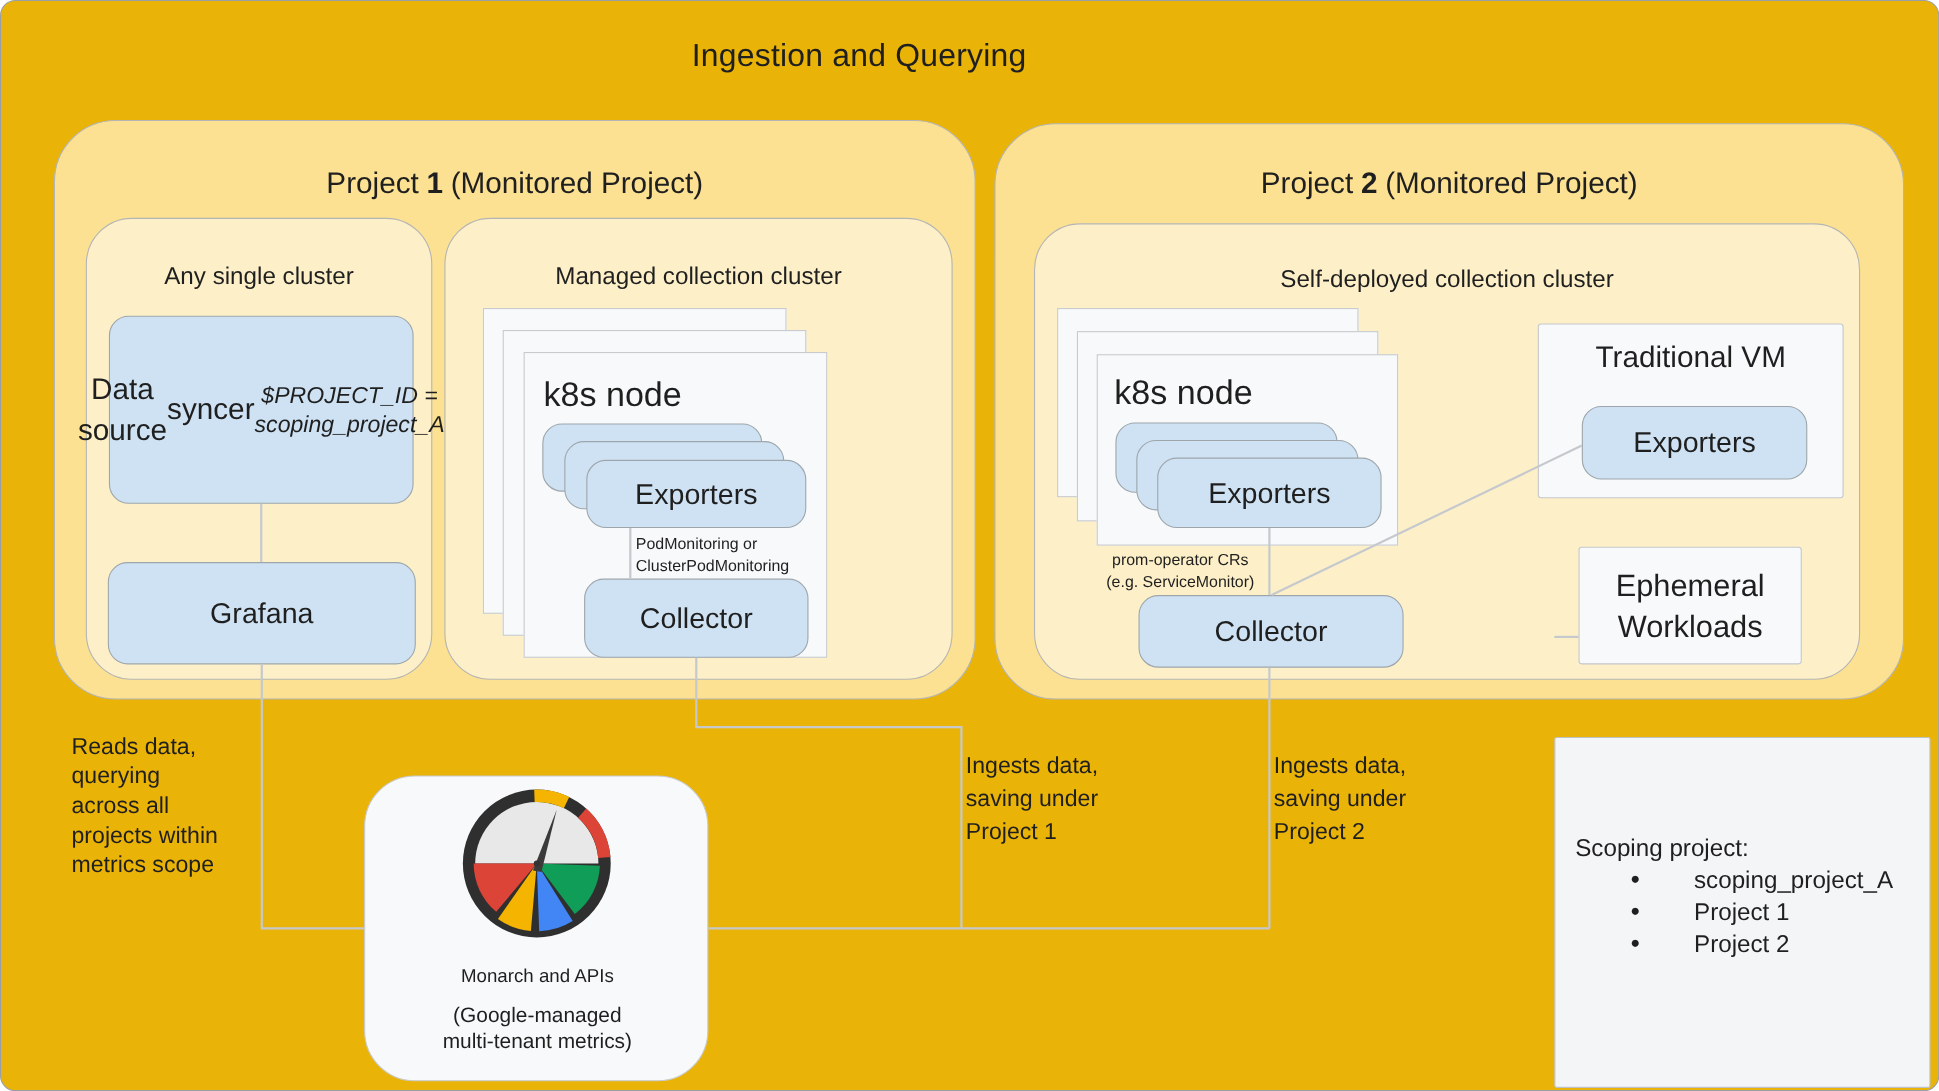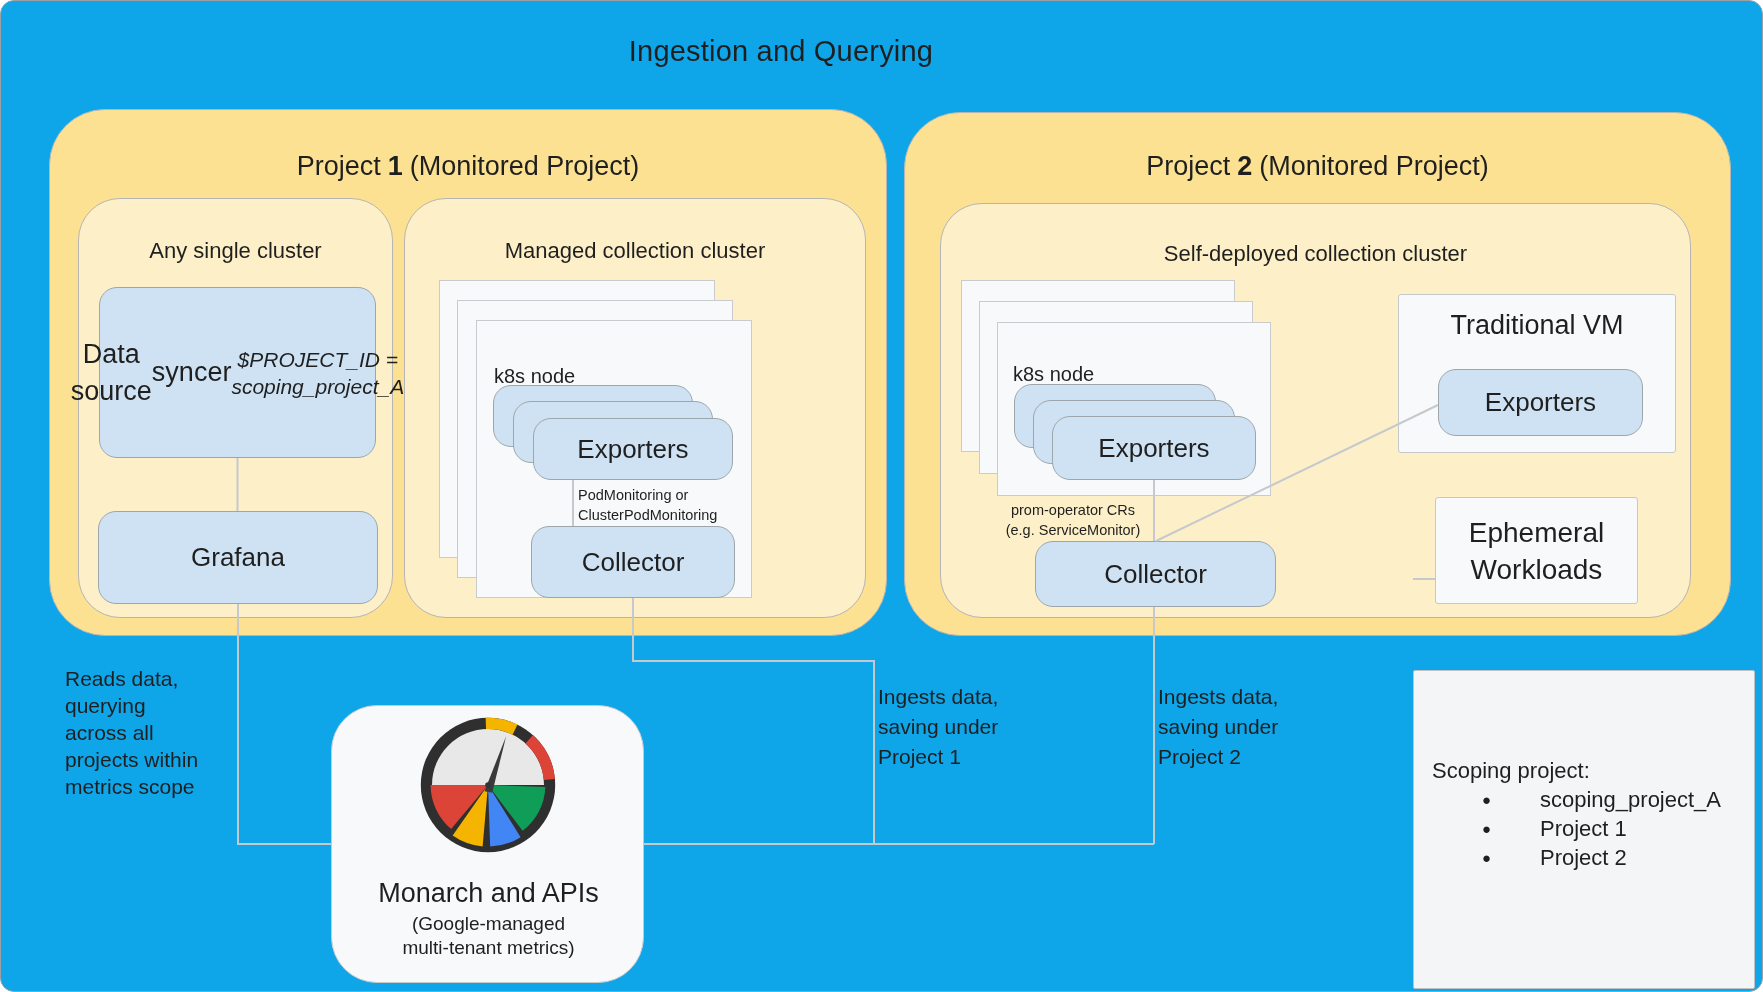--- a/index.html
+++ b/index.html
@@ -1,39 +1,39 @@
 <!DOCTYPE html>
 <html><head>
 <meta charset="utf-8">
 <style>
   html,body{margin:0;padding:0;background:#ffffff;}
   body{font-family:"Liberation Sans", sans-serif; color:#1f1f1f;}
-  .canvas{position:relative;width:1763px;height:992px;background:#0ea5e9;
+  .canvas{position:relative;width:1763px;height:992px;background:#eab308;
           border:1px solid #9aa0a6;border-radius:14px;overflow:hidden;box-sizing:border-box;}
   .abs{position:absolute;box-sizing:border-box;}
   .title{font-size:29px;text-align:center;letter-spacing:.2px;}
   .proj{background:#FBE191;border:1.6px solid #b5b5b5;border-radius:56px;}
   .proj-hdr{font-size:27px;text-align:center;white-space:nowrap;}
   .proj-hdr .num{font-weight:700;margin:0 7px;}
   .cluster{background:#FDF0C8;border:1.4px solid #b5b5b5;border-radius:42px;}
   .cluster-lbl{font-size:22px;text-align:center;white-space:nowrap;}
   .card{background:#F7F9FA;border:1.4px solid #c9cbce;}
   .bluebox{background:#CEE2F3;border:1.5px solid #9ea6ac;border-radius:18px;
            display:flex;align-items:center;justify-content:center;text-align:center;}
   .bluebox.lg{font-size:26px;}
   .whitebox{background:#F7F9FA;border:1.4px solid #c5c8cb;border-radius:3px;
             display:flex;align-items:center;justify-content:center;text-align:center;}
-  .k8s-lbl{font-size:20px;white-space:nowrap;margin-top:24px;}
+  .k8s-lbl{font-size:31px;white-space:nowrap;}
   .tinylbl{font-size:14.5px;line-height:20px;white-space:pre-line;}
   .note{font-size:21px;line-height:27px;white-space:pre-line;}
   .pre{white-space:pre-line;}
   .syncer-main{font-size:27px;line-height:37px;}
   .syncer-sub{font-size:21px;line-height:27px;font-style:italic;}
   .monarch{background:#F7F9FA;border:1.6px solid #c8cbce;border-radius:46px;text-align:center;}
-  .monarch-lbl{font-size:27px;}
+  .monarch-lbl{font-size:17px;}
   .monarch-sub{font-size:19px;line-height:24px;white-space:pre-line;}
   .metrics{background:#F3F5F7;border:1.4px solid #bfc2c5;border-radius:2px;
            font-size:22px;line-height:29px;padding:56px 14px 0 18px;}
   .mrow{position:relative;padding-left:108px;}
   .mrow .dot{position:absolute;left:50px;top:0;font-size:15px;}
   .gap{height:29px;}
   svg.wires{position:absolute;left:0;top:0;pointer-events:none;}
 </style>
 </head>
 <body>

